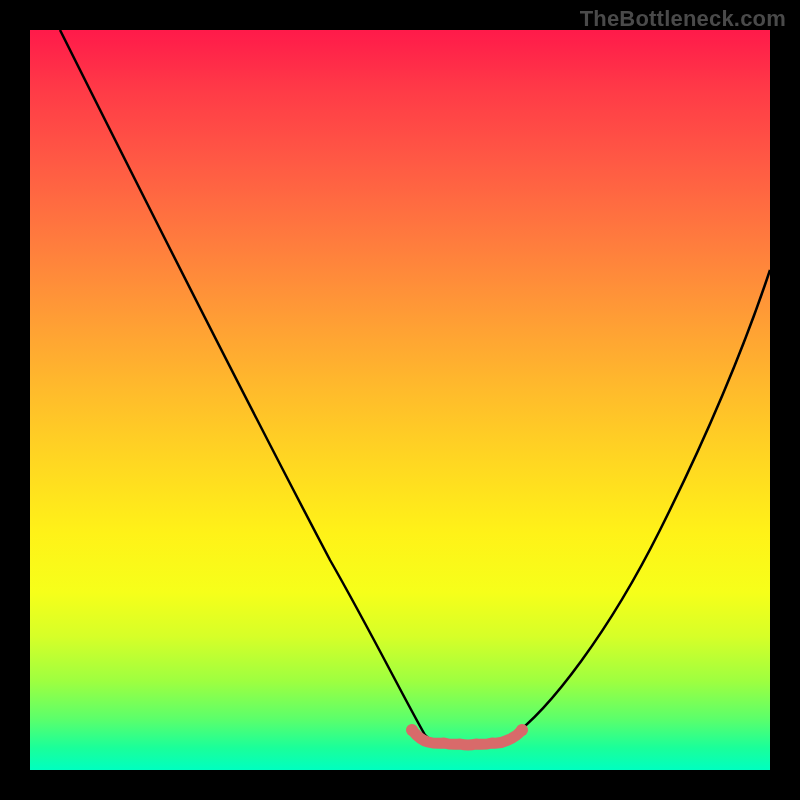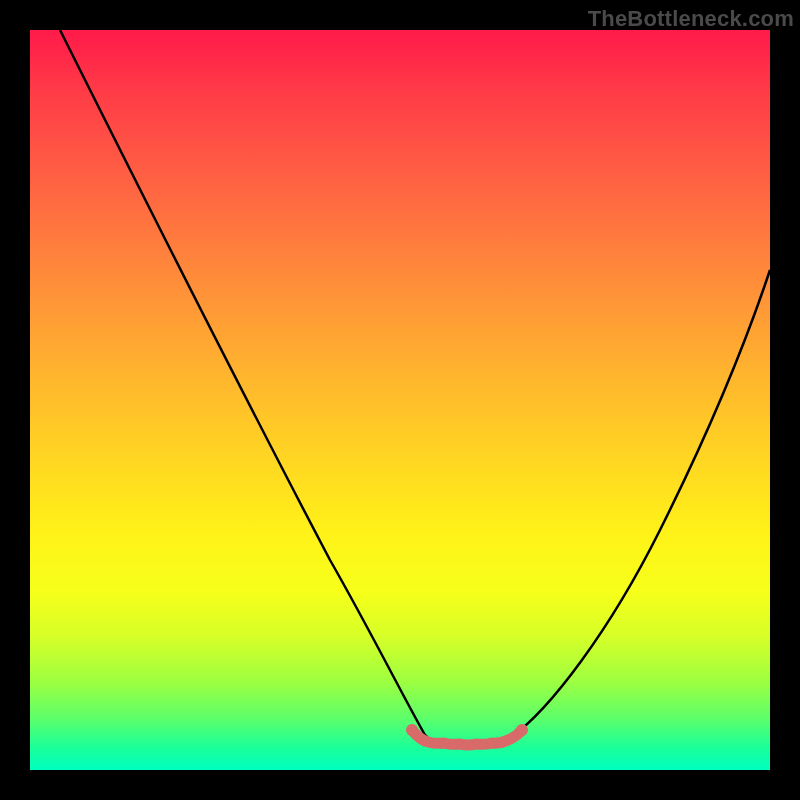--- a/index.html
+++ b/index.html
@@ -6,21 +6,21 @@
   html, body { width: 800px; height: 800px; overflow: hidden; background: #000; }
   .frame {
     position: relative;
     width: 800px;
     height: 800px;
     background: #000;
   }
   .watermark {
     position: absolute;
     top: 6px;
-    right: 6px;
+    right: 14px;
     font-family: Arial, Helvetica, sans-serif;
     font-size: 22px;
     font-weight: 600;
     color: #4a4a4a;
     letter-spacing: 0.2px;
     z-index: 5;
   }
   .plot {
     position: absolute;
     left: 30px;

